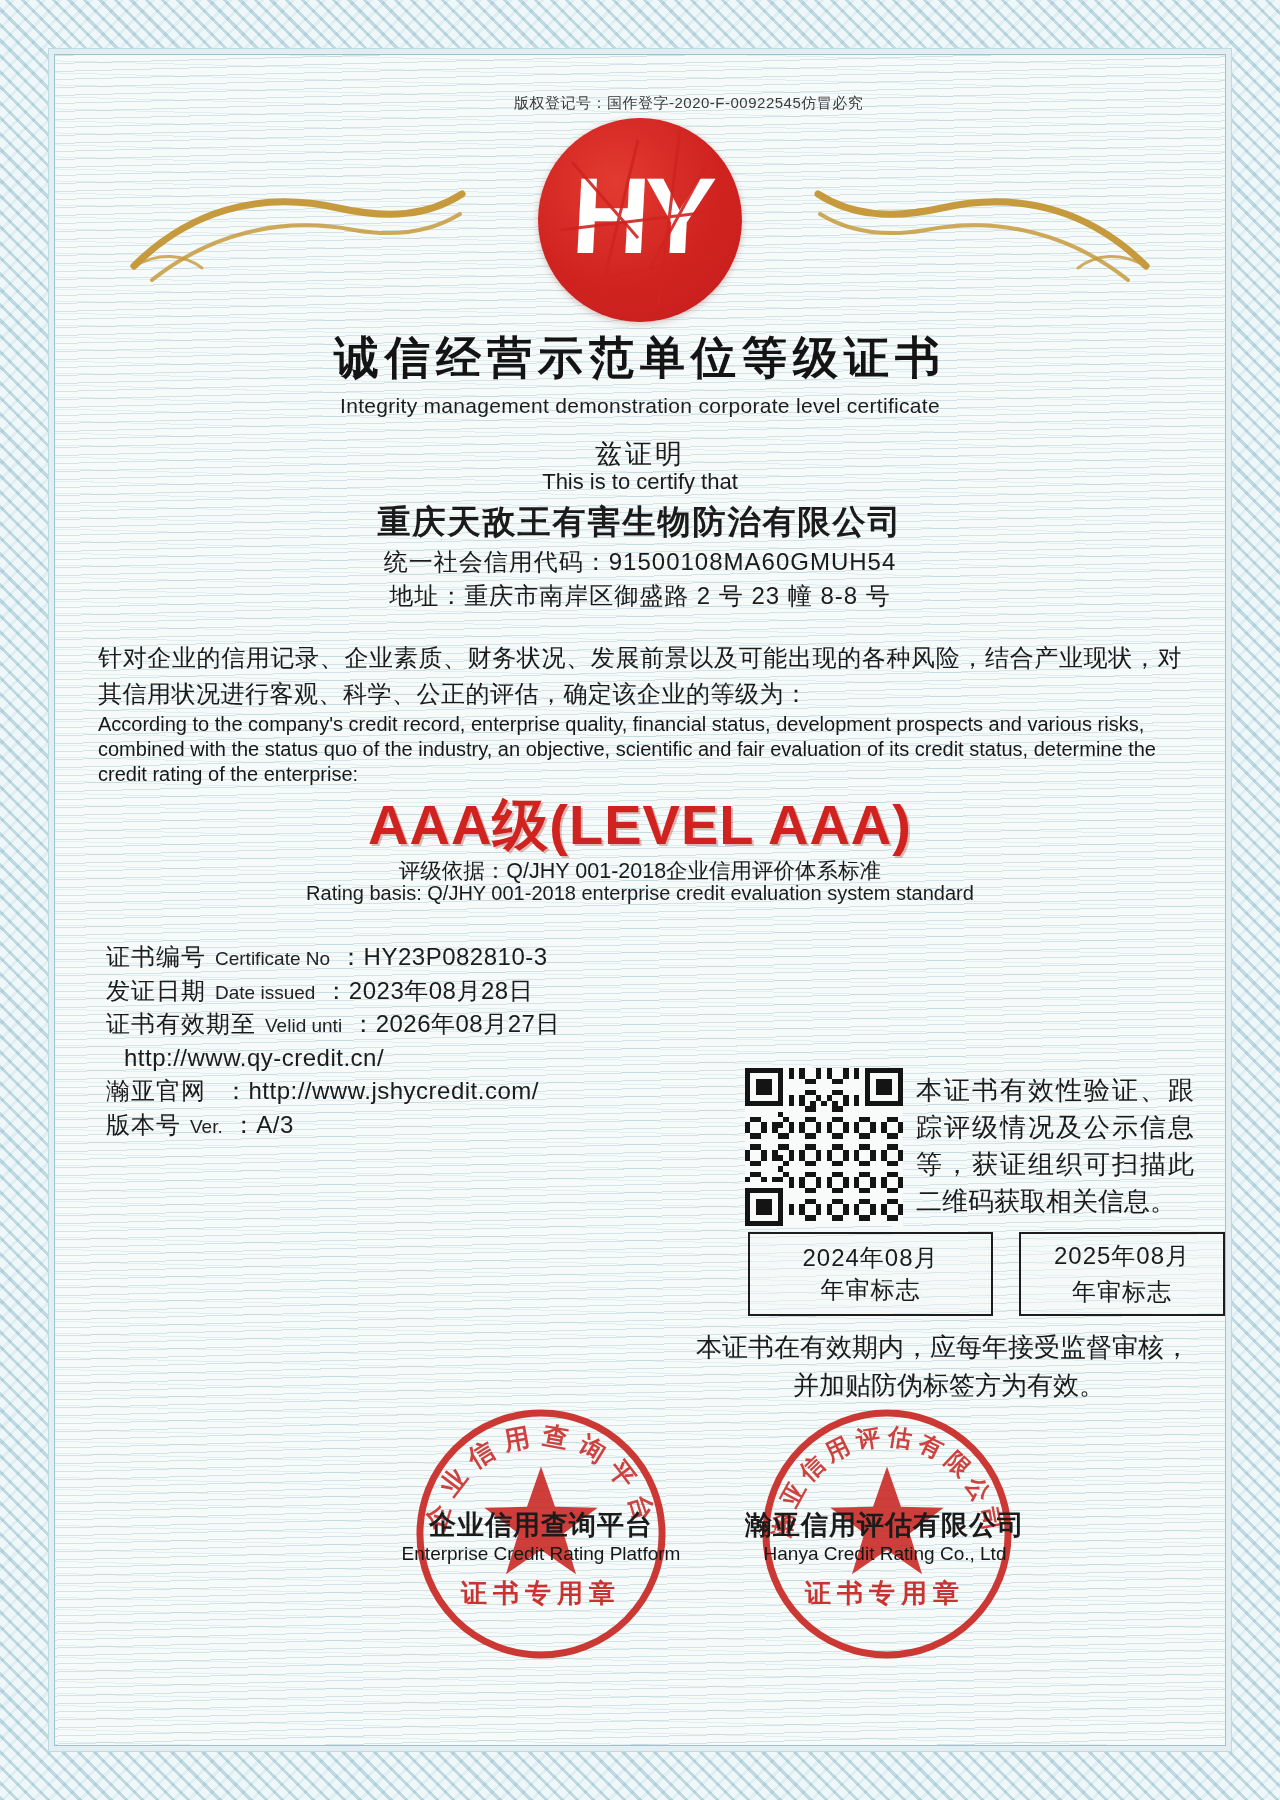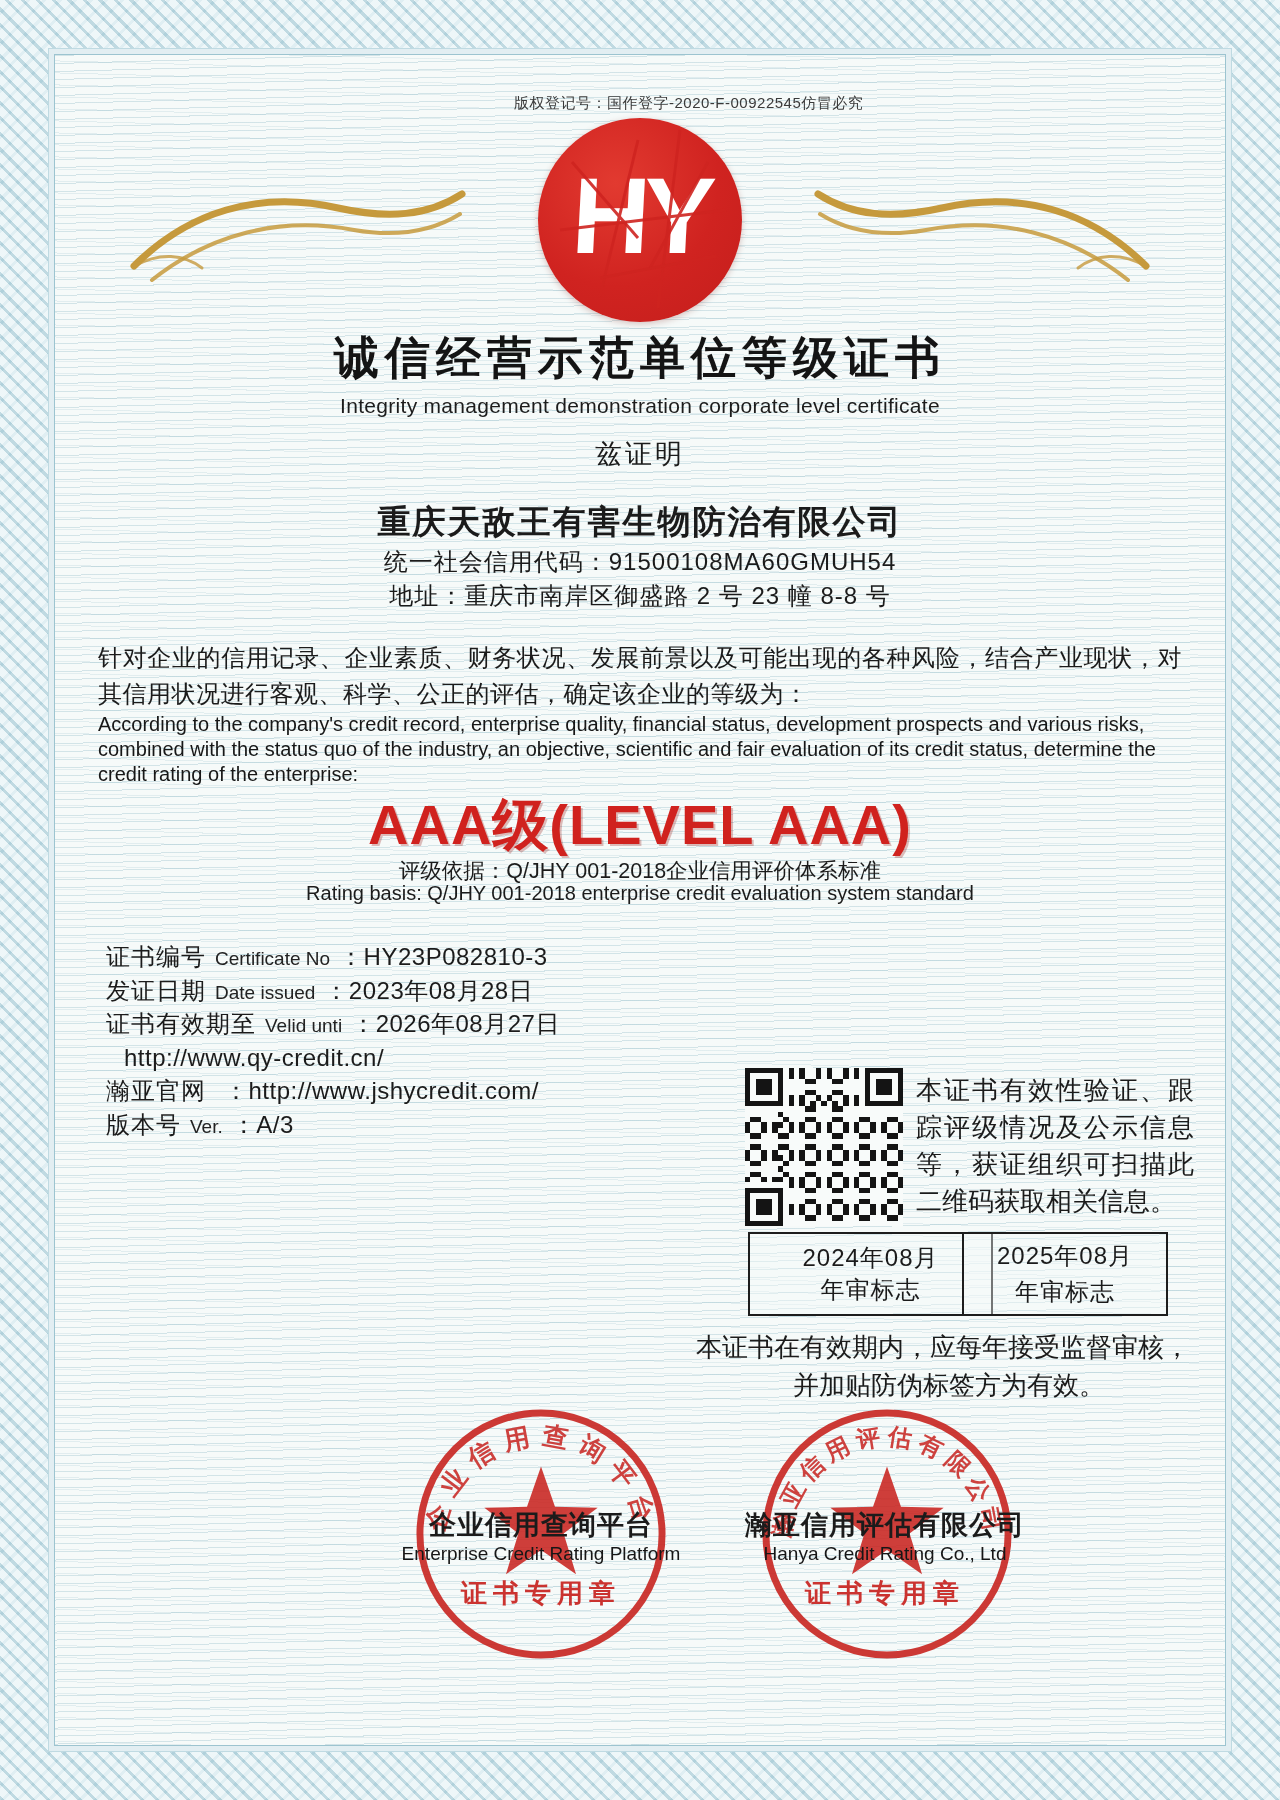--- a/index.html
+++ b/index.html
@@ -58,21 +58,21 @@
   .d-en{font-size:19px;color:#222;}
   .d-val{font-size:24px;letter-spacing:.5px;}
 
   .qr{top:1068px;left:745px;width:158px;height:158px;background:#f8fbfa;}
   .qr-caption{top:1072px;left:916px;width:278px;font-size:26px;line-height:37px;text-align:justify;}
 
   .review-box{top:1232px;height:84px;border:2.5px solid #1d1d1d;box-sizing:border-box;
     display:flex;flex-direction:column;align-items:center;justify-content:center;gap:4px;background:rgba(246,250,249,.4);}
   .review-box .bl{font-size:24px;line-height:28px;letter-spacing:1px;}
   .box-1{left:748px;width:245px;}
-  .box-2{left:962px;width:206px;gap:8px;}
+  .box-2{left:1019px;width:206px;gap:8px;}
 
   .note-1{top:1330px;left:640px;width:550px;text-align:right;font-size:26px;}
   .note-2{top:1368px;left:640px;width:550px;text-align:right;font-size:26px;padding-right:85px;box-sizing:border-box;}
 
   .seal-svg{top:1405px;width:258px;height:258px;}
   .seal-left-svg{left:412px;}
   .seal-right-svg{left:758px;}
   .org-block{top:1508px;text-align:center;}
   .org-left{left:372px;width:338px;}
   .org-right{left:714px;width:342px;}
@@ -111,20 +111,21 @@
         <line x1="170" y1="44" x2="112" y2="150"></line>
         <line x1="22" y1="112" x2="188" y2="92"></line>
         <line x1="62" y1="160" x2="178" y2="138"></line>
       </g>
     </svg>
   </div>
 
   <div class="abs ctr title-zh">诚信经营示范单位等级证书</div>
   <div class="abs ctr title-en">Integrity management demonstration corporate level certificate</div>
   <div class="abs ctr certify-zh">兹证明</div>
+  <div class="abs ctr certify-en">This is to certify that</div>
 
   <div class="abs ctr company">重庆天敌王有害生物防治有限公司</div>
   <div class="abs ctr credit-code">统一社会信用代码：91500108MA60GMUH54</div>
   <div class="abs ctr address">地址：重庆市南岸区御盛路 2 号 23 幢 8-8 号</div>
 
   <div class="abs para-zh">针对企业的信用记录、企业素质、财务状况、发展前景以及可能出现的各种风险，结合产业现状，对其信用状况进行客观、科学、公正的评估，确定该企业的等级为：</div>
   <div class="abs para-en">According to the company's credit record, enterprise quality, financial status, development prospects and various risks, combined with the status quo of the industry, an objective, scientific and fair evaluation of its credit status, determine the credit rating of the enterprise:</div>
 
   <div class="abs ctr level">AAA级(LEVEL AAA)</div>
   <div class="abs ctr basis-zh">评级依据：Q/JHY 001-2018企业信用评价体系标准</div>

